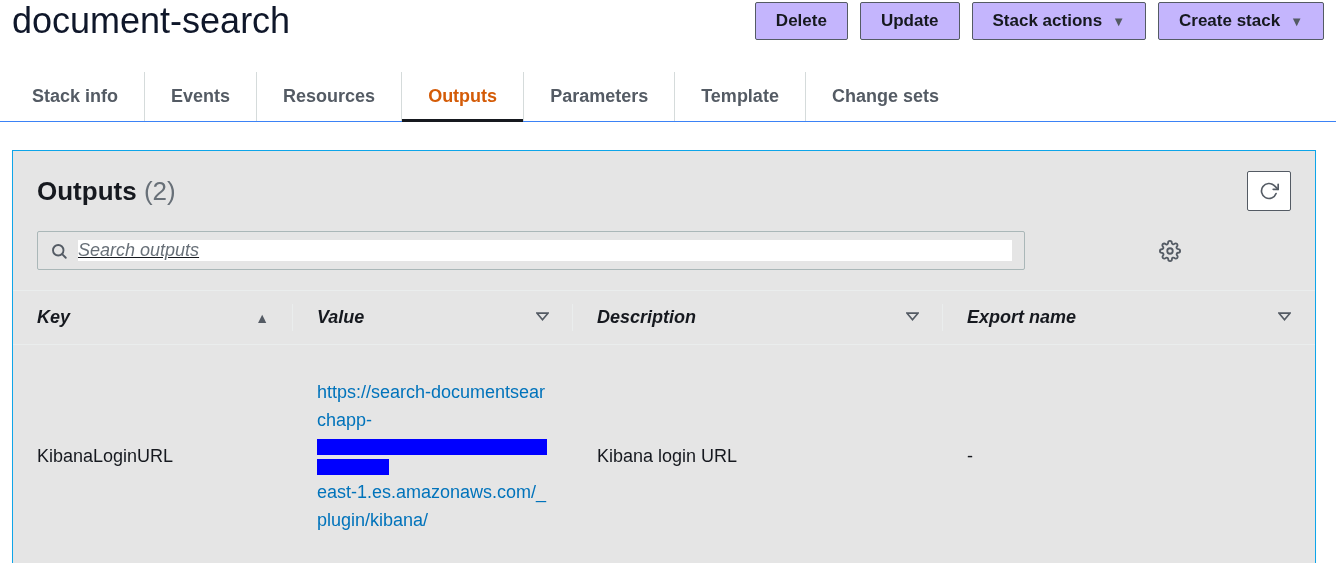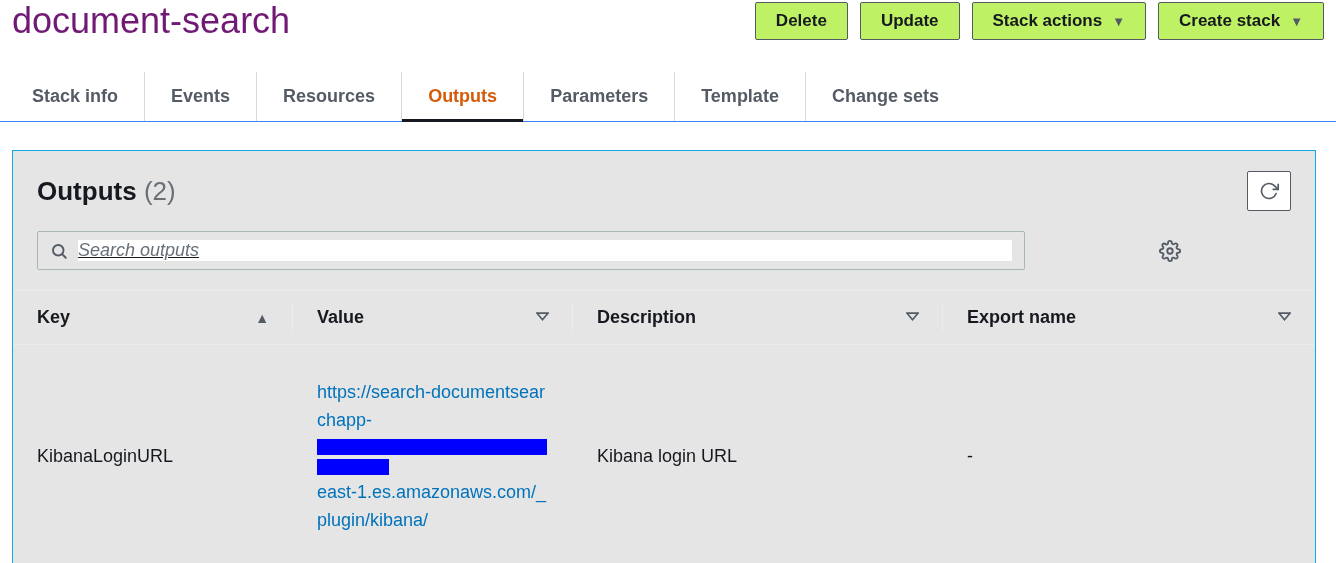--- a/index.html
+++ b/index.html
@@ -11,28 +11,28 @@
     }
     .header-row {
       display: flex;
       justify-content: space-between;
       align-items: center;
       padding: 0 12px 12px 12px;
     }
     .stack-title {
       font-size: 36px;
       font-weight: 400;
-      color: #701a75;
+      color: #0f172a;
     }
     .button-group {
       display: flex;
       gap: 12px;
     }
     .btn {
-      background: #bef264;
+      background: #c4b5fd;
       border: 1px solid #545b64;
       border-radius: 2px;
       padding: 8px 20px;
       font-size: 17px;
       font-weight: 700;
       color: #16191f;
       cursor: pointer;
       display: inline-flex;
       align-items: center;
       gap: 10px;
@@ -139,20 +139,21 @@
       border-collapse: collapse;
     }
     .table thead th {
       text-align: left;
       font-size: 18px;
       font-weight: 700;
       padding: 16px 24px;
       border-top: 1px solid #eaeded;
       border-bottom: 1px solid #eaeded;
       position: relative;
+      font-style: italic;
     }
     .table thead th:not(:last-child)::after {
       content: "";
       position: absolute;
       right: 0;
       top: 25%;
       height: 50%;
       width: 1px;
       background: #eaeded;
     }

